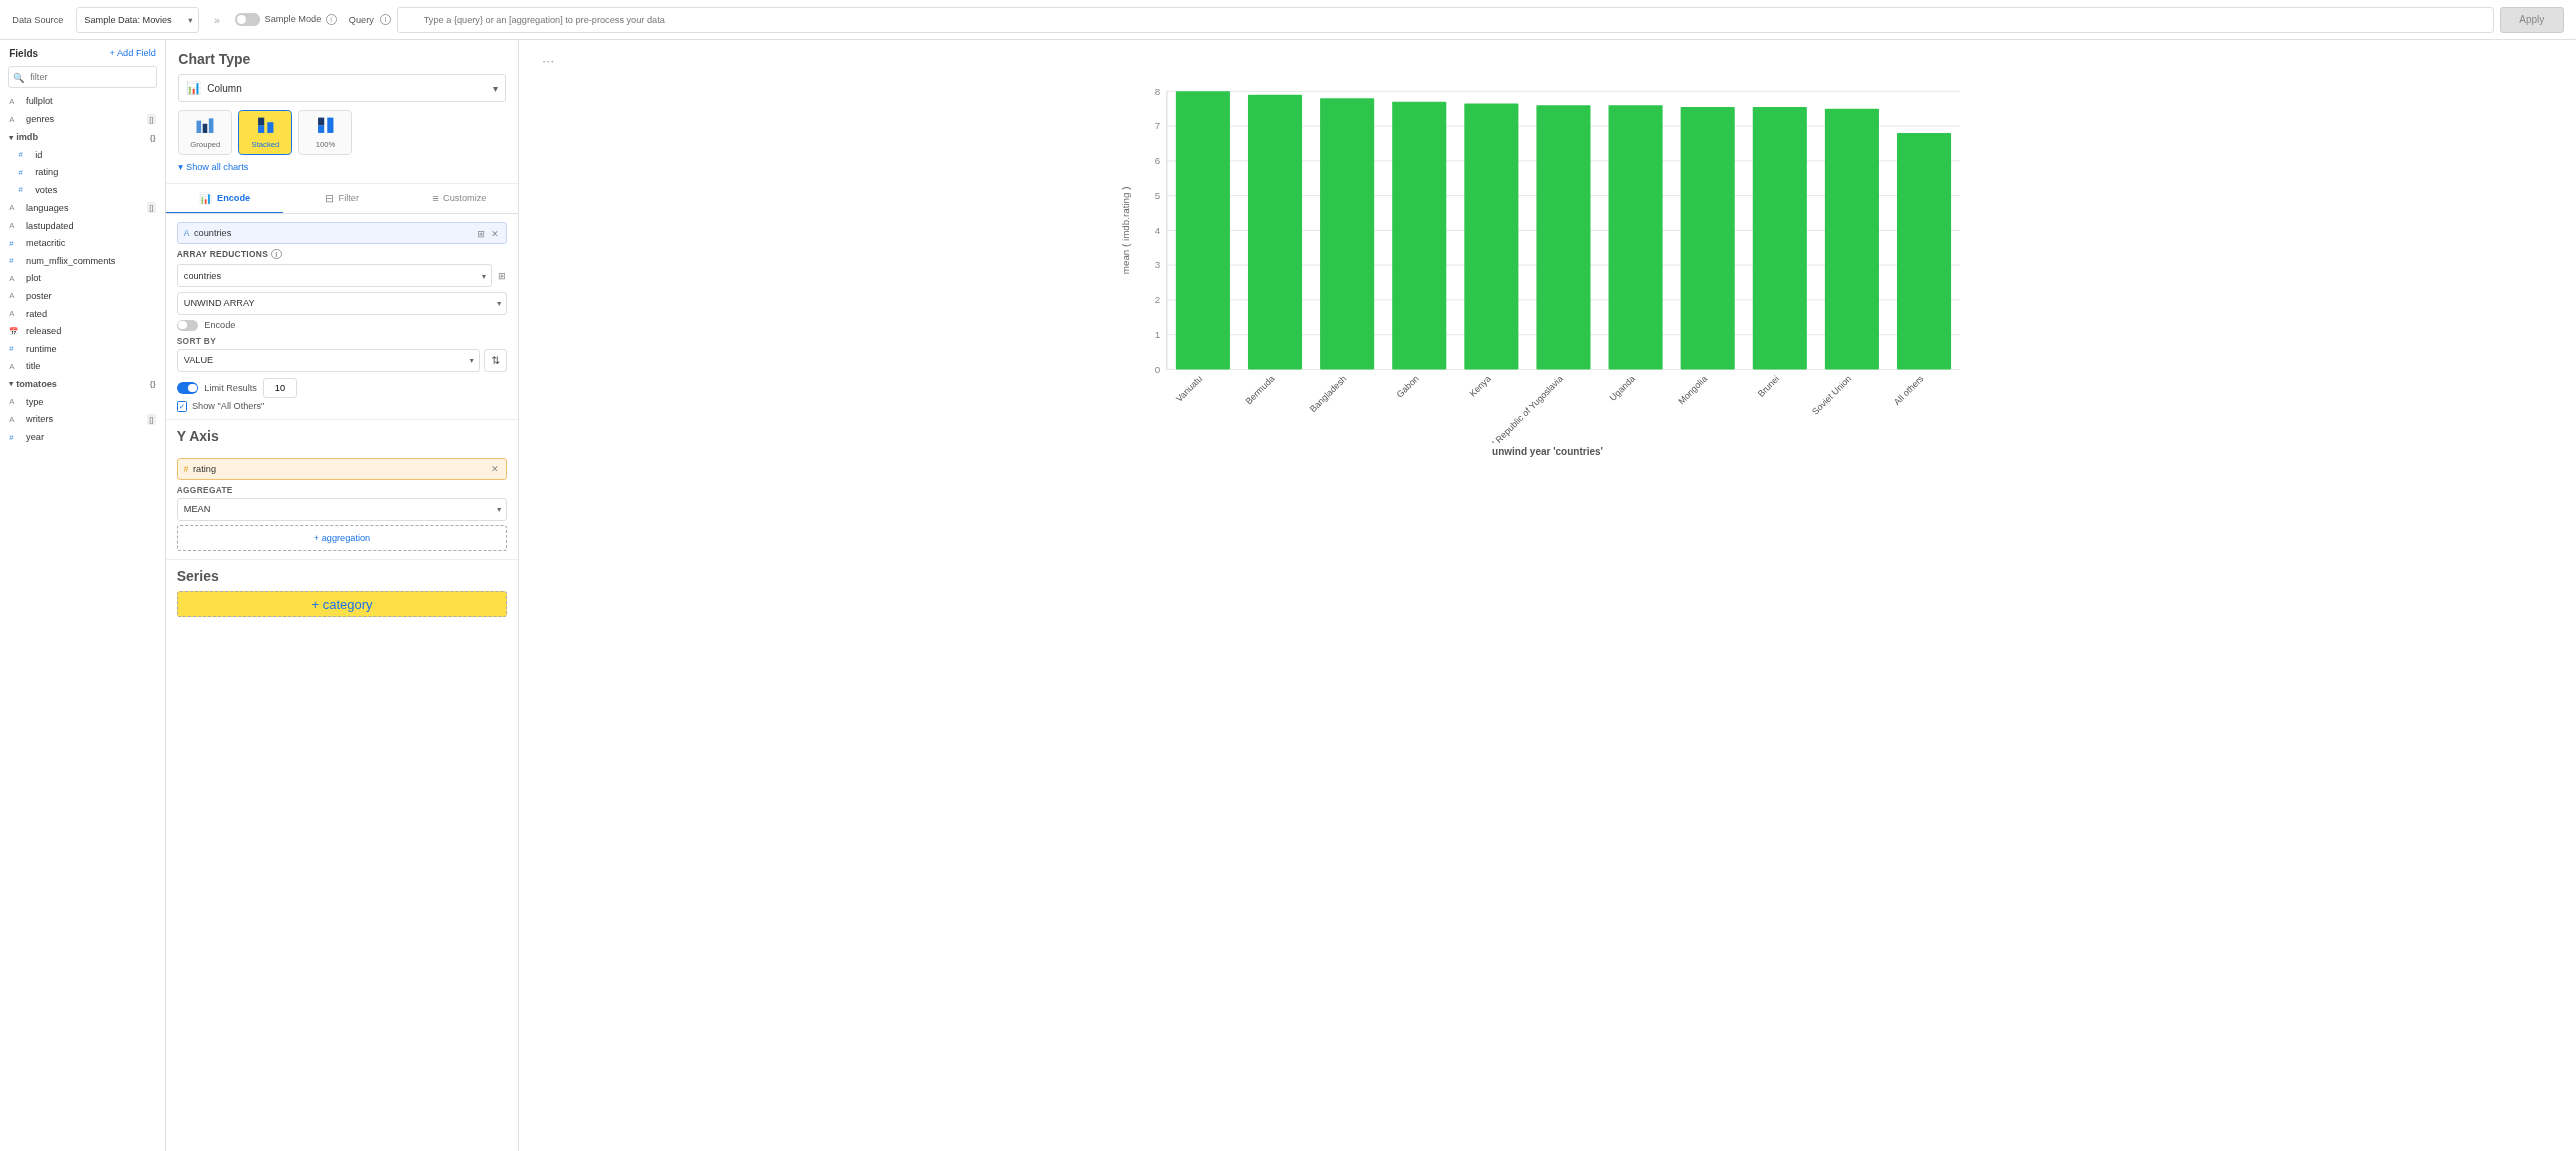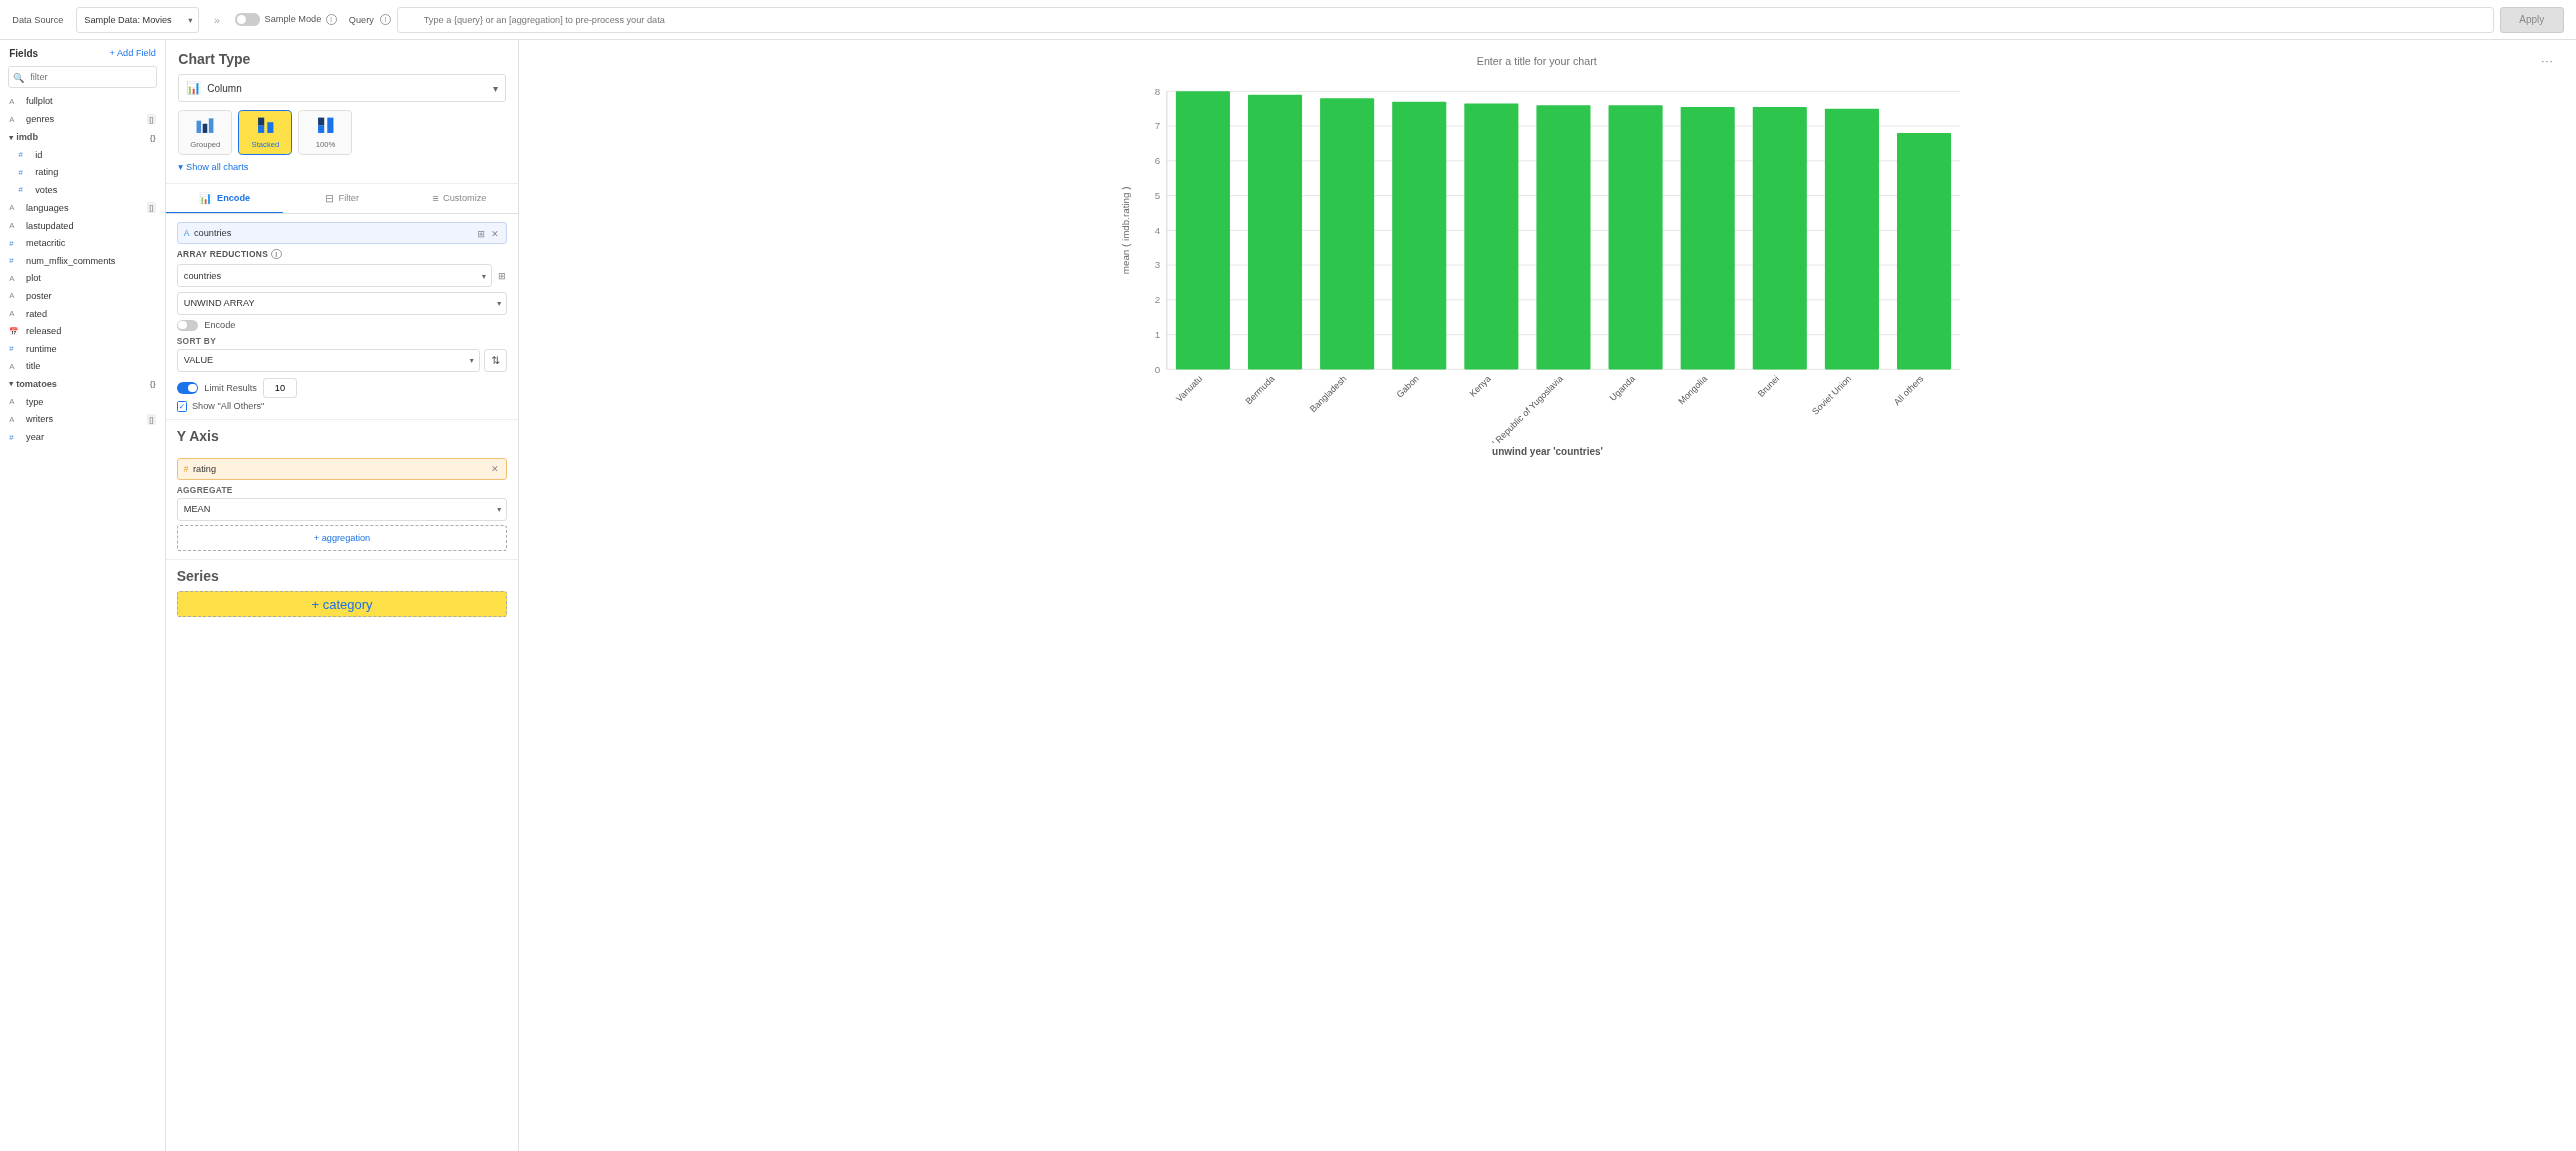--- a/index.html
+++ b/index.html
@@ -454,21 +454,20 @@
     </div>
 
     <div class="series-section">
       <div class="section-title">Series</div>
       <button class="add-category-btn">+ category</button>
     </div>
   </div>
 
   <div class="chart-area">
     <div class="chart-header">
-      <input class="chart-title-input" type="text" placeholder="Enter a title for your chart" style="">
       <button class="chart-more-btn">···</button>
     </div>
     <div class="chart-container">
       <svg id="chart-svg" style="width:100%; height:368px;font-size:13px" viewBox="0 0 1050 450" preserveAspectRatio="xMidYMid meet">
           <g transform="translate(60,20)">
             <line x1="0" y1="340" x2="970" y2="340" stroke="#e0e0e0" stroke-width="1"></line>
             <text x="-8" y="344" text-anchor="end" font-size="12" fill="#888">0</text>
             <line x1="0" y1="297.5" x2="970" y2="297.5" stroke="#e0e0e0" stroke-width="1"></line>
             <text x="-8" y="301.5" text-anchor="end" font-size="12" fill="#888">1</text>
             <line x1="0" y1="255" x2="970" y2="255" stroke="#e0e0e0" stroke-width="1"></line>

